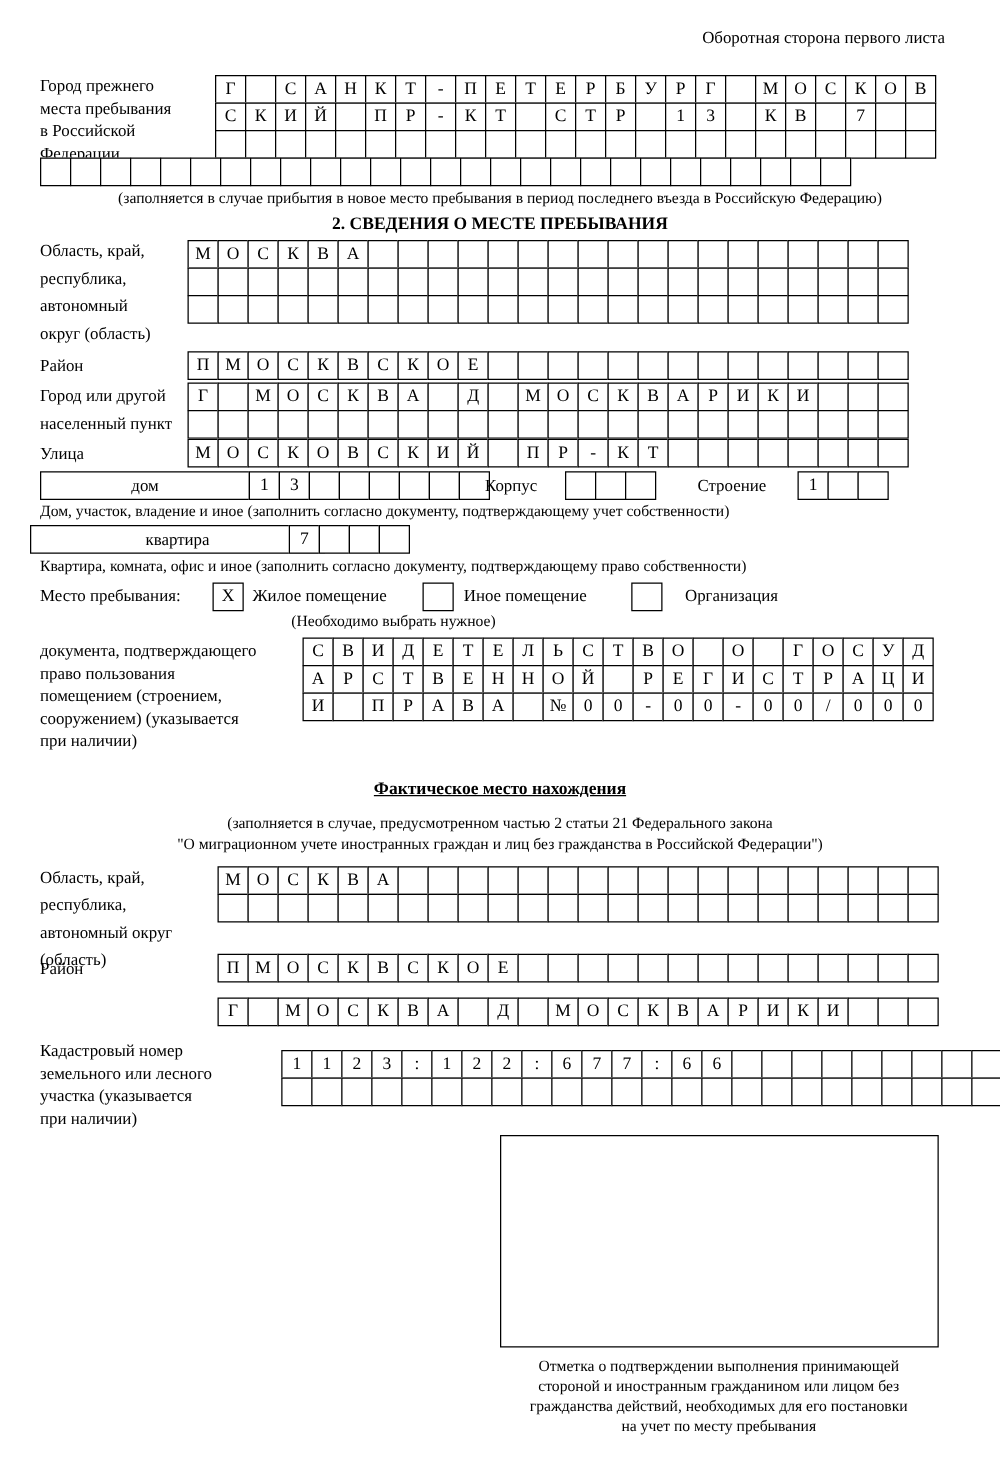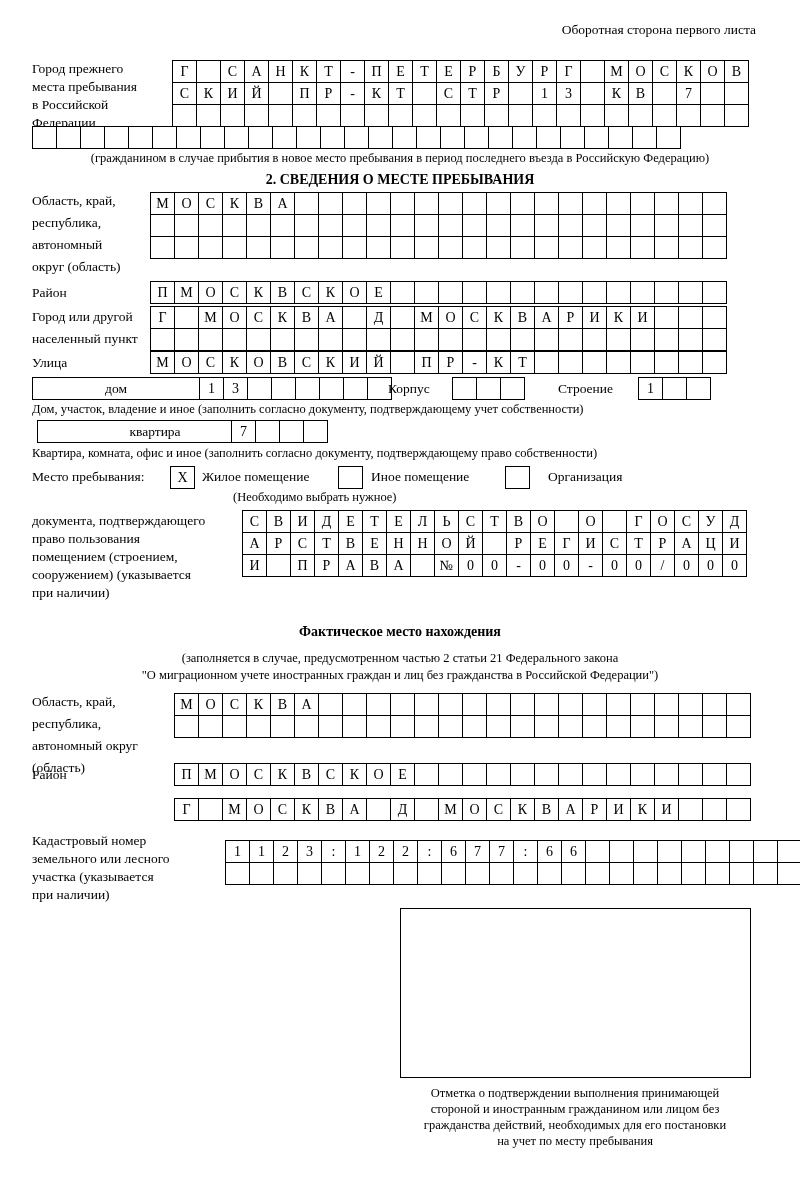--- a/index.html
+++ b/index.html
@@ -173,21 +173,21 @@
       <div class="cell"></div>
       <div class="cell"></div>
       <div class="cell"></div>
       <div class="cell"></div>
       <div class="cell"></div>
       <div class="cell"></div>
       <div class="cell"></div>
       <div class="cell"></div>
     </div>
 
-  <div class="note" style="position:absolute;left:32px;top:150px;width:736px;">(гражданином в случае прибытия в новое место пребывания в период последнего въезда в Российскую Федерацию)</div>
+  <div class="note" style="position:absolute;left:32px;top:150px;width:736px;">(заполняется в случае прибытия в новое место пребывания в период последнего въезда в Российскую Федерацию)</div>
 
   <div class="bold center" style="position:absolute;left:0;top:172px;width:800px;font-size:14px;">2. СВЕДЕНИЯ О МЕСТЕ ПРЕБЫВАНИЯ</div>
 
   <div style="position:absolute;left:32px;top:192px;width:130px;">
     <div class="lbl">Область, край,</div>
     <div class="lbl" style="margin-top:4px;">республика,</div>
     <div class="lbl" style="margin-top:4px;">автономный</div>
     <div class="lbl" style="margin-top:4px;">округ (область)</div>
   </div>
   <div class="row" id="s2-reg0" style="left:150px;top:192px;">
@@ -401,21 +401,21 @@
     </div>
   <div class="inline-lbl" style="position:absolute;left:558px;top:377px;">Строение</div>
   <div class="row" id="s2-stroenie" style="left:638px;top:377px;">
       <div class="cell">1</div>
       <div class="cell"></div>
       <div class="cell"></div>
     </div>
 
   <div class="lbl-sm" style="position:absolute;left:32px;top:401px;">Дом, участок, владение и иное (заполнить согласно документу, подтверждающему учет собственности)</div>
 
-  <div class="txtbox" style="position:absolute;left:37px;top:420px;width:236px;">квартира</div>
+  <div class="txtbox" style="position:absolute;left:24px;top:420px;width:236px;">квартира</div>
   <div class="row" id="s2-flat" style="left:231px;top:420px;">
       <div class="cell">7</div>
       <div class="cell"></div>
       <div class="cell"></div>
       <div class="cell"></div>
     </div>
 
   <div class="lbl-sm" style="position:absolute;left:32px;top:445px;">Квартира, комната, офис и иное (заполнить согласно документу, подтверждающему право собственности)</div>
 
   <div class="lbl" style="position:absolute;left:32px;top:468px;">Место пребывания:</div>
@@ -497,21 +497,21 @@
       <div class="cell">0</div>
       <div class="cell">-</div>
       <div class="cell">0</div>
       <div class="cell">0</div>
       <div class="cell">/</div>
       <div class="cell">0</div>
       <div class="cell">0</div>
       <div class="cell">0</div>
     </div>
 
-  <div class="bold center" style="position:absolute;left:0;top:624px;width:800px;font-size:14px;">Фактическое место нахождения</div>
+  <div class="bold center" style="position:absolute;left:0;top:624px;width:800px;font-size:14px;text-decoration:underline;">Фактическое место нахождения</div>
   <div class="note" style="position:absolute;left:32px;top:650px;width:736px;font-family:Liberation Serif, serif;">(заполняется в случае, предусмотренном частью 2 статьи 21 Федерального закона</div>
   <div class="note" style="position:absolute;left:32px;top:667px;width:736px;">"О миграционном учете иностранных граждан и лиц без гражданства в Российской Федерации")</div>
 
   <div style="position:absolute;left:32px;top:693px;width:145px;">
     <div class="lbl">Область, край,</div>
     <div class="lbl" style="margin-top:4px;">республика,</div>
     <div class="lbl" style="margin-top:4px;">автономный округ</div>
     <div class="lbl" style="margin-top:4px;">(область)</div>
   </div>
   <div class="row" id="al-reg0" style="left:174px;top:693px;">

